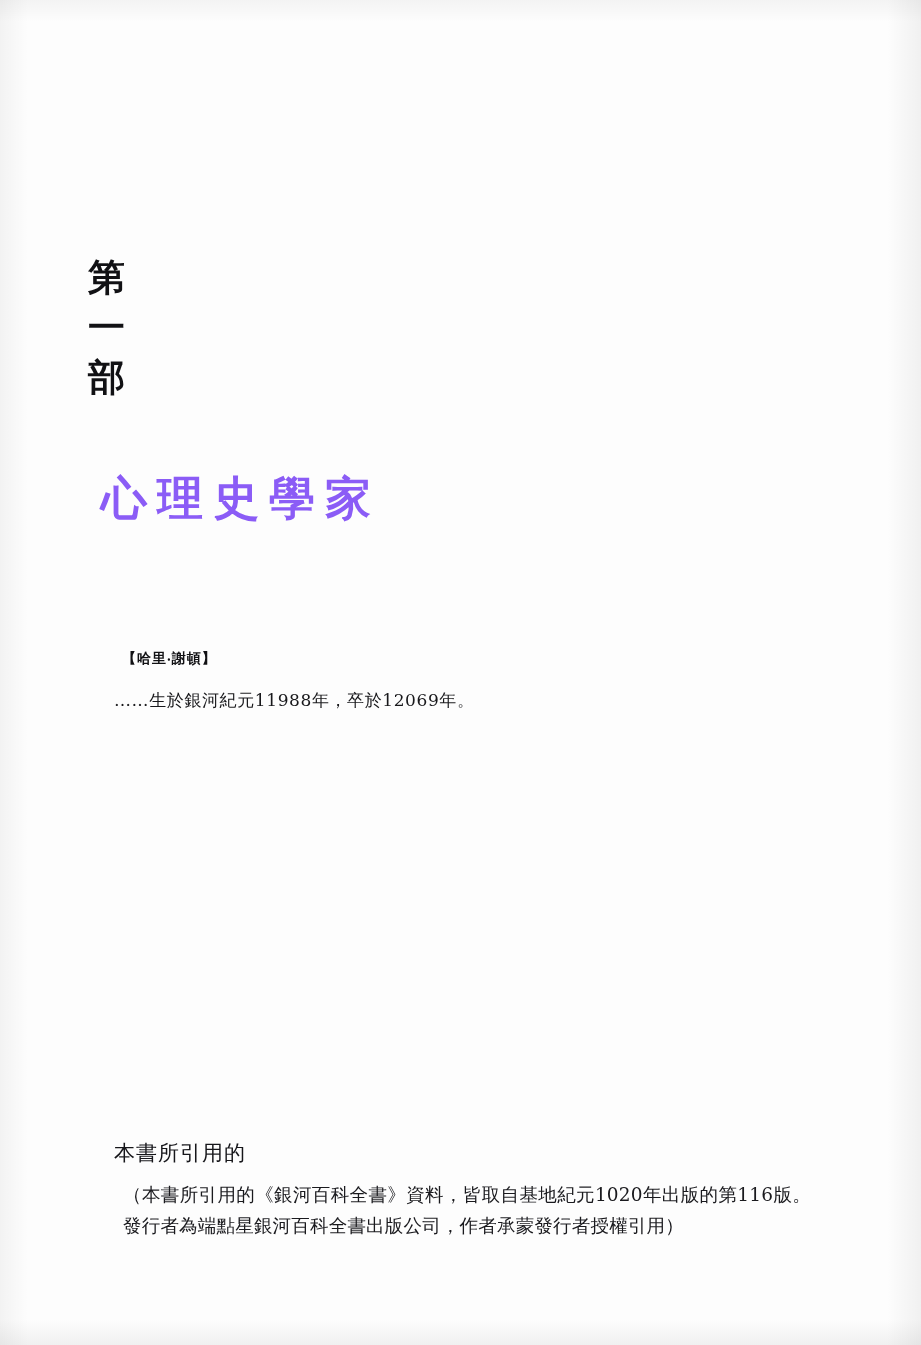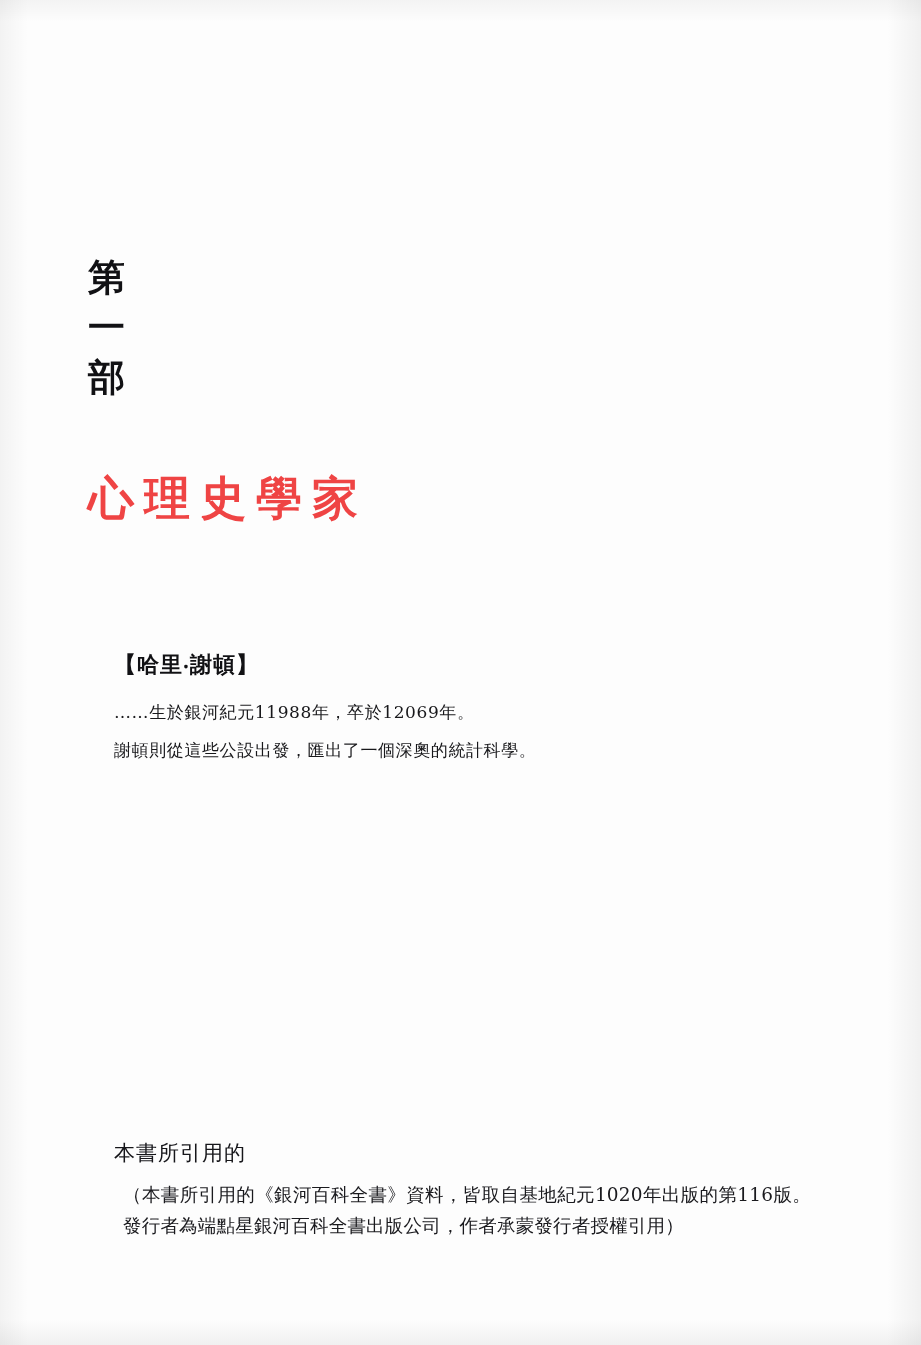--- a/index.html
+++ b/index.html
@@ -55,43 +55,43 @@
     line-height: 50px;
     letter-spacing: 0px;
     color: #111114;
   }
   .part-label span {
     display: block;
   }
 
   .part-title {
     position: absolute;
-    left: 0px;
+    left: 13px;
     top: 437px;
     font-size: 46px;
     font-weight: 700;
     letter-spacing: 10px;
-    color: #ef4444;
+    color: #8b5cf6;
     white-space: nowrap;
   }
 
   
   .entry {
     position: absolute;
     left: 26px;
     top: 648px;
     width: 706px;
   }
 
   .entry-head {
-    font-size: 22px;
+    font-size: 14px;
     font-weight: 700;
     letter-spacing: 1px;
     color: #111114;
-    margin: 0 0 14px 0;
+    margin: 0 0 14px 8px;
   }
 
   .entry-body p {
     margin: 0 0 2px 0;
     font-size: 17px;
     line-height: 36px;
     letter-spacing: 0.6px;
     color: #18181b;
     text-align: justify;
     text-justify: inter-character;
@@ -131,21 +131,20 @@
       <span>一</span>
       <span>部</span>
     </div>
 
     <h1 class="part-title">心理史學家</h1>
 
     <section class="entry">
       <div class="entry-head">【哈里‧謝頓】</div>
       <div class="entry-body">
         <p>……生於銀河紀元11988年，卒於12069年。</p>
-        <p>謝頓則從這些公設出發，匯出了一個深奧的統計科學。</p>
       </div>
     </section>
 
     <section class="source">
       <p class="source-title">本書所引用的</p>
       <p class="source-note">（本書所引用的《銀河百科全書》資料，皆取自基地紀元1020年出版的第116版。發行者為端點星銀河百科全書出版公司，作者承蒙發行者授權引用）</p>
     </section>
 
   </div>
 </div>

